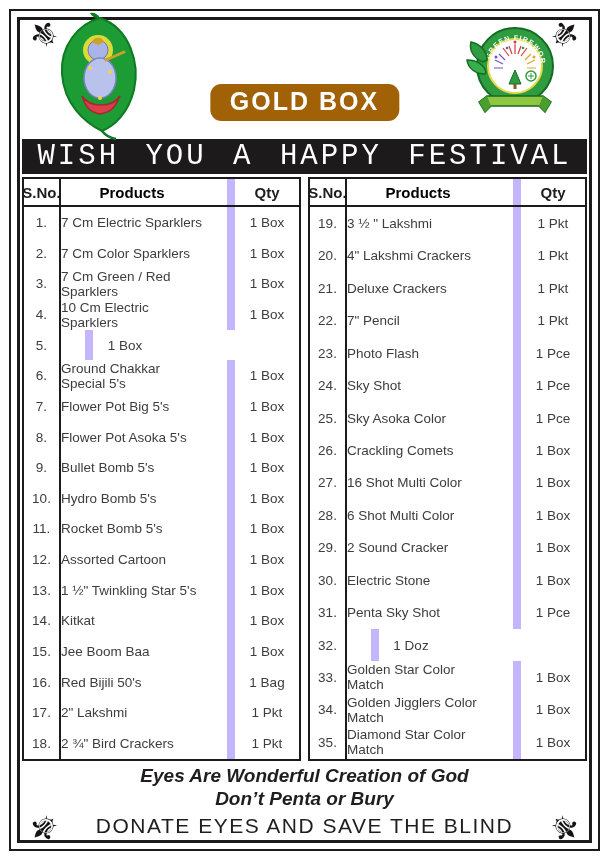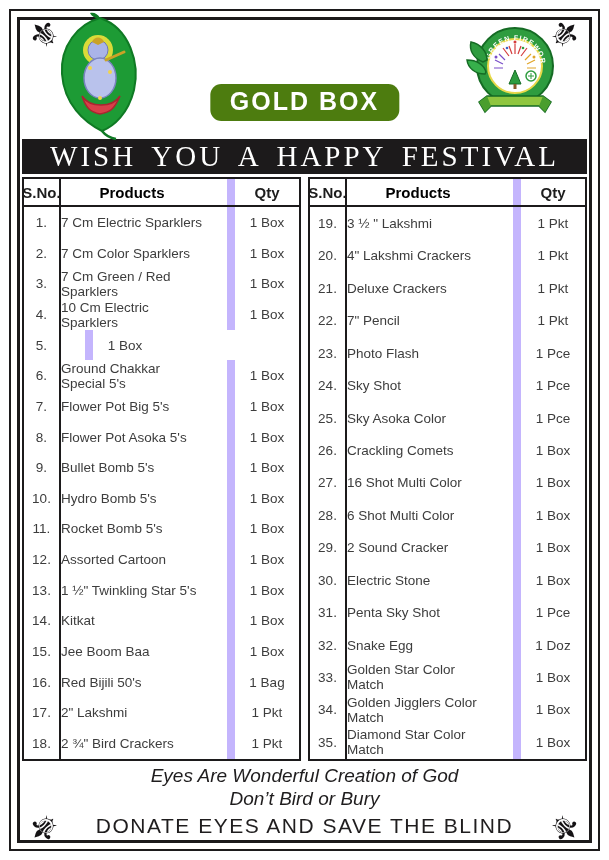--- a/index.html
+++ b/index.html
@@ -16,41 +16,41 @@
   .orn-tr { right:26px; top:16px;  transform:rotate(45deg); }
   .orn-bl { left:26px;  bottom:14px; transform:rotate(-135deg); }
   .orn-br { right:26px; bottom:14px; transform:rotate(135deg); }
 
   .content { position:absolute; left:22px; top:22px; width:565px; height:816px; display:flex; flex-direction:column; }
 
   
   .header-row { position:relative; height:99px; }
   .leaf-emblem { position:absolute; left:32px; top:-10px; width:92px; height:128px; }
   .badge { position:absolute; left:50%; transform:translateX(-50%); top:62px;
-           background:#4d7c0f; color:#fff; font-weight:bold; font-size:25px; letter-spacing:2px;
+           background:#a16207; color:#fff; font-weight:bold; font-size:25px; letter-spacing:2px;
            padding:3px 20px 5px; border-radius:11px; white-space:nowrap; }
   .logo { position:absolute; right:22px; top:2px; width:102px; height:100px; }
 
   .banner { height:37px; background:#1c1a1b; color:#ffffff; display:flex; align-items:center; justify-content:center;
-            font-family:Liberation Serif, serif; font-size:29px; letter-spacing:3px; word-spacing:6px; white-space:nowrap;margin-top:24px; }
+            font-family:Liberation Mono, monospace; font-size:29px; letter-spacing:3px; word-spacing:6px; white-space:nowrap;margin-top:24px; }
 
   
   .tables { height:618px; margin-top:3px; display:flex; gap:7px; }
   .ptable { flex:1; border:2px solid #1c1a1b; display:flex; flex-direction:column; background:#fff; }
   .thead { display:flex; height:28px; border-bottom:2px solid #1c1a1b; font-weight:bold; font-size:15px; color:#1d1d1d; }
   .tbody { flex:1; display:flex; flex-direction:column; }
   .trow  { flex:1; display:flex; font-size:13.5px; color:#3d3d3d; }
   .c-no  { width:37px; border-right:2px solid #1c1a1b; display:flex; align-items:center; justify-content:center; }
   .c-prod{ flex:1; display:flex; align-items:center; }
   .c-qty { width:72px; border-left:8px solid #c4b5fd; display:flex; align-items:center; justify-content:center;margin-left:24px; }
   .thead .c-prod { justify-content:center; padding-left:0; color:#000000; }
 
   
   .footer { flex:1; display:flex; flex-direction:column; align-items:center; justify-content:center; padding-top:3px; }
-  .foot-italic { font-style:italic; font-weight:400; font-size:19px; color:#1f1d1e; line-height:1.25; }
+  .foot-italic { font-style:italic; font-weight:700; font-size:19px; color:#1f1d1e; line-height:1.25; }
   .foot-caps   { font-size:21px; letter-spacing:1.5px; color:#1f1d1e; margin-top:3px; }
 </style>
 </head>
 <body>
 
 <div class="page">
   <div class="frame-outer"></div>
   <div class="frame-inner"></div>
 
   <div class="ornament orn-tl">⚜</div>
@@ -285,21 +285,20 @@
             <div class="c-prod">Electric Stone</div>
             <div class="c-qty">1 Box</div>
           </div>
             <div class="trow">
             <div class="c-no">31.</div>
             <div class="c-prod">Penta Sky Shot</div>
             <div class="c-qty">1 Pce</div>
           </div>
             <div class="trow">
             <div class="c-no">32.</div>
-            <div class="c-prod">Snake Egg</div>
             <div class="c-qty">1 Doz</div>
           </div>
             <div class="trow">
             <div class="c-no">33.</div>
             <div class="c-prod">Golden Star Color Match</div>
             <div class="c-qty">1 Box</div>
           </div>
             <div class="trow">
             <div class="c-no">34.</div>
             <div class="c-prod">Golden Jigglers Color Match</div>
@@ -310,17 +309,17 @@
             <div class="c-prod">Diamond Star Color Match</div>
             <div class="c-qty">1 Box</div>
           </div>
           </div>
       </div>
 
     </div>
 
     <div class="footer">
       <div class="foot-italic">Eyes Are Wonderful Creation of God</div>
-      <div class="foot-italic">Don’t Bird or Bury</div>
+      <div class="foot-italic">Don’t Penta or Bury</div>
       <div class="foot-caps">DONATE EYES AND SAVE THE BLIND</div>
     </div>
   </div>
 </div>
 
 </body></html>

